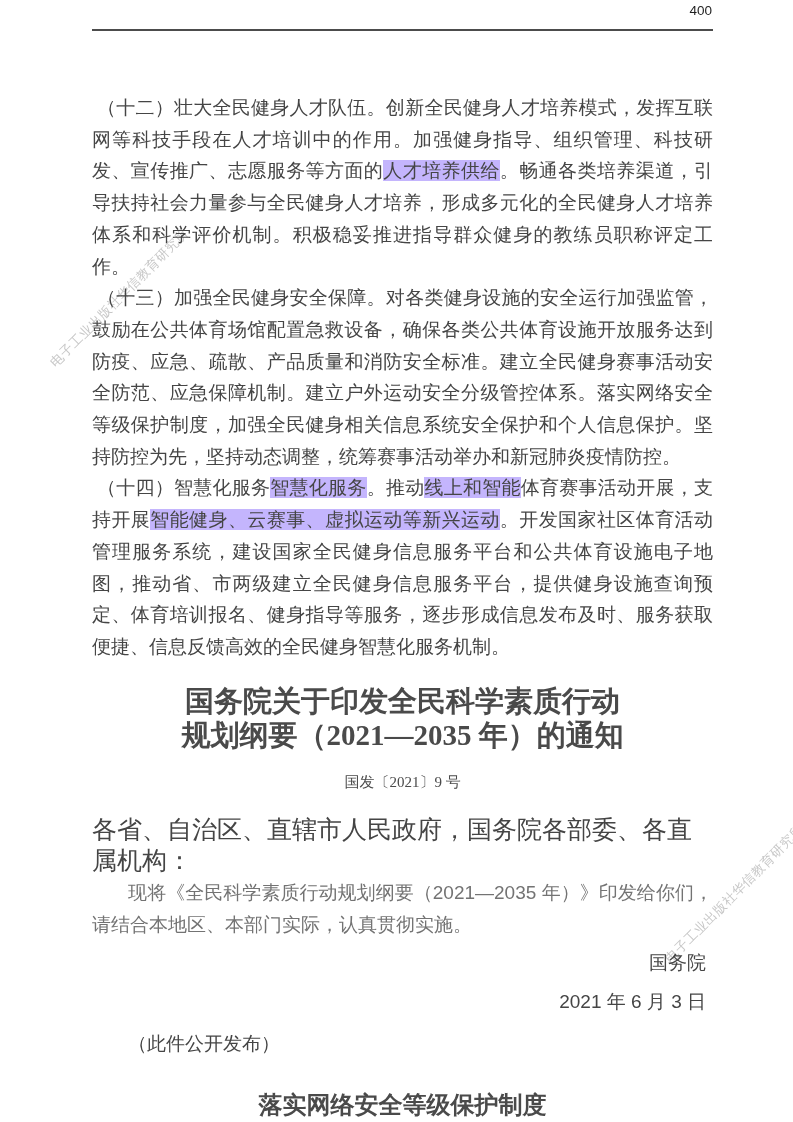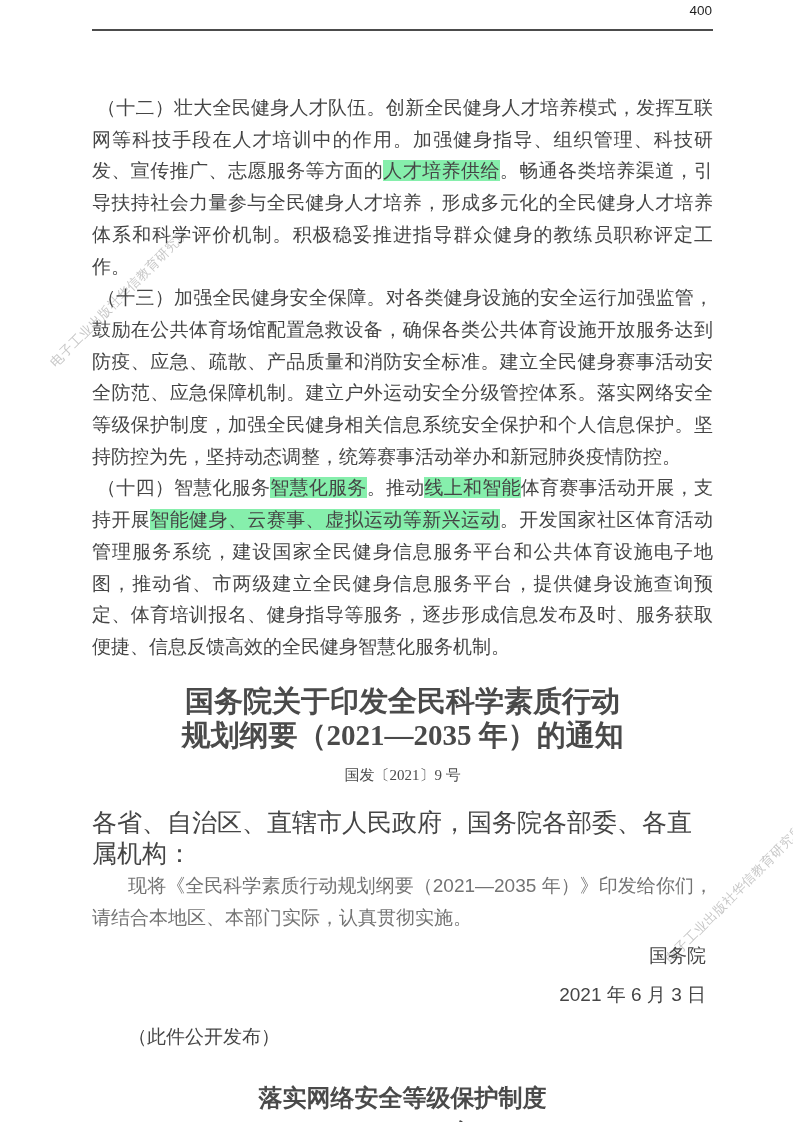--- a/index.html
+++ b/index.html
@@ -56,37 +56,37 @@
   }
   .body-para {
     margin: 0;
     font-size: 19px;
     line-height: 31.7px;
     text-align: justify;
     text-indent: 5px;
     color: #454545;
   }
   .body-para .hl {
-    background: #86efac;
+    background: #c4b5fd;
   }
   .notice-head {
     margin-top: 21px;
     text-align: center;
   }
   .notice-title {
     margin: 0;
     font-family: "Liberation Serif", "DejaVu Serif", serif;
     font-size: 29px;
     font-weight: bold;
     line-height: 34px;
     color: #4a4a4a;
   }
   .notice-title span { display: block; }
   .doc-number {
-    margin-top: 12px;
+    margin-top: 19px;
     font-family: "Liberation Serif", "DejaVu Serif", serif;
     font-size: 15px;
     line-height: 22px;
     color: #4a4a4a;
   }
   .salutation {
     margin: 0;
     margin-top: 21px;
     font-size: 25px;
     line-height: 31.7px;

